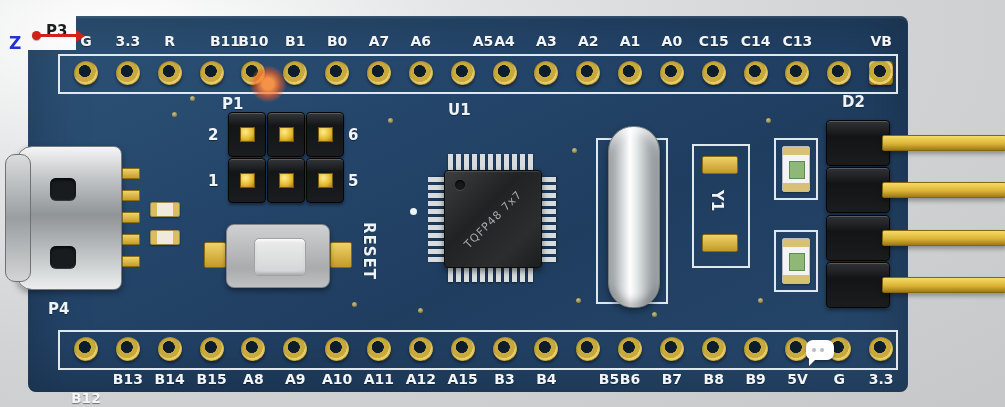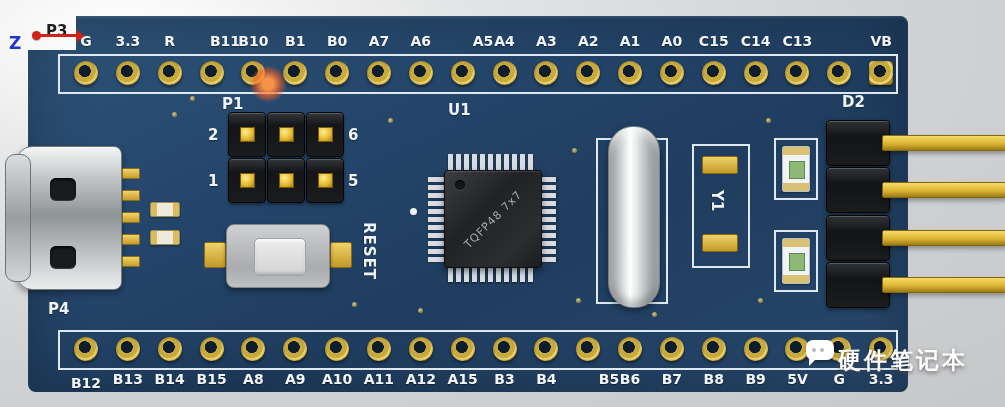--- a/index.html
+++ b/index.html
@@ -212,21 +212,20 @@
   <i class="via" style="left:766px;top:118px;"></i>
   <i class="via" style="left:352px;top:302px;"></i>
   <i class="via" style="left:418px;top:308px;"></i>
 
   <div class="hl"></div>
 
   <div class="wm-icon">
       <i style="left:6px;"></i>
       <i style="left:14px;"></i>
     </div>
-  <div class="wm-text">硬件笔记本</div>
 
 <div class="hole" style="left: 74px; top: 61px;"></div>
     <div class="hole" style="left: 115.85px; top: 61px;"></div>
     <div class="hole" style="left: 157.7px; top: 61px;"></div>
     <div class="hole" style="left: 199.55px; top: 61px;"></div>
     <div class="hole" style="left: 241.4px; top: 61px;"></div>
     <div class="hole" style="left: 283.25px; top: 61px;"></div>
     <div class="hole" style="left: 325.1px; top: 61px;"></div>
     <div class="hole" style="left: 366.95px; top: 61px;"></div>
     <div class="hole" style="left: 408.8px; top: 61px;"></div>
@@ -273,21 +272,21 @@
     <div class="hole" style="left: 492.5px; top: 337px;"></div>
     <div class="hole" style="left: 534.35px; top: 337px;"></div>
     <div class="hole" style="left: 576.2px; top: 337px;"></div>
     <div class="hole" style="left: 618.05px; top: 337px;"></div>
     <div class="hole" style="left: 659.9px; top: 337px;"></div>
     <div class="hole" style="left: 701.75px; top: 337px;"></div>
     <div class="hole" style="left: 743.6px; top: 337px;"></div>
     <div class="hole" style="left: 785.45px; top: 337px;"></div>
     <div class="hole" style="left: 827.3px; top: 337px;"></div>
     <div class="hole" style="left: 869.15px; top: 337px;"></div>
-    <div class="pinlabel" style="left: 86px; top: 375px;">B12</div>
+    <div class="pinlabel" style="left: 86px; top: 390px;">B12</div>
     <div class="pinlabel" style="left: 127.85px; top: 371px;">B13</div>
     <div class="pinlabel" style="left: 169.7px; top: 371px;">B14</div>
     <div class="pinlabel" style="left: 211.55px; top: 371px;">B15</div>
     <div class="pinlabel" style="left: 253.4px; top: 371px;">A8</div>
     <div class="pinlabel" style="left: 295.25px; top: 371px;">A9</div>
     <div class="pinlabel" style="left: 337.1px; top: 371px;">A10</div>
     <div class="pinlabel" style="left: 378.95px; top: 371px;">A11</div>
     <div class="pinlabel" style="left: 420.8px; top: 371px;">A12</div>
     <div class="pinlabel" style="left: 462.65px; top: 371px;">A15</div>
     <div class="pinlabel" style="left: 504.5px; top: 371px;">B3</div>

